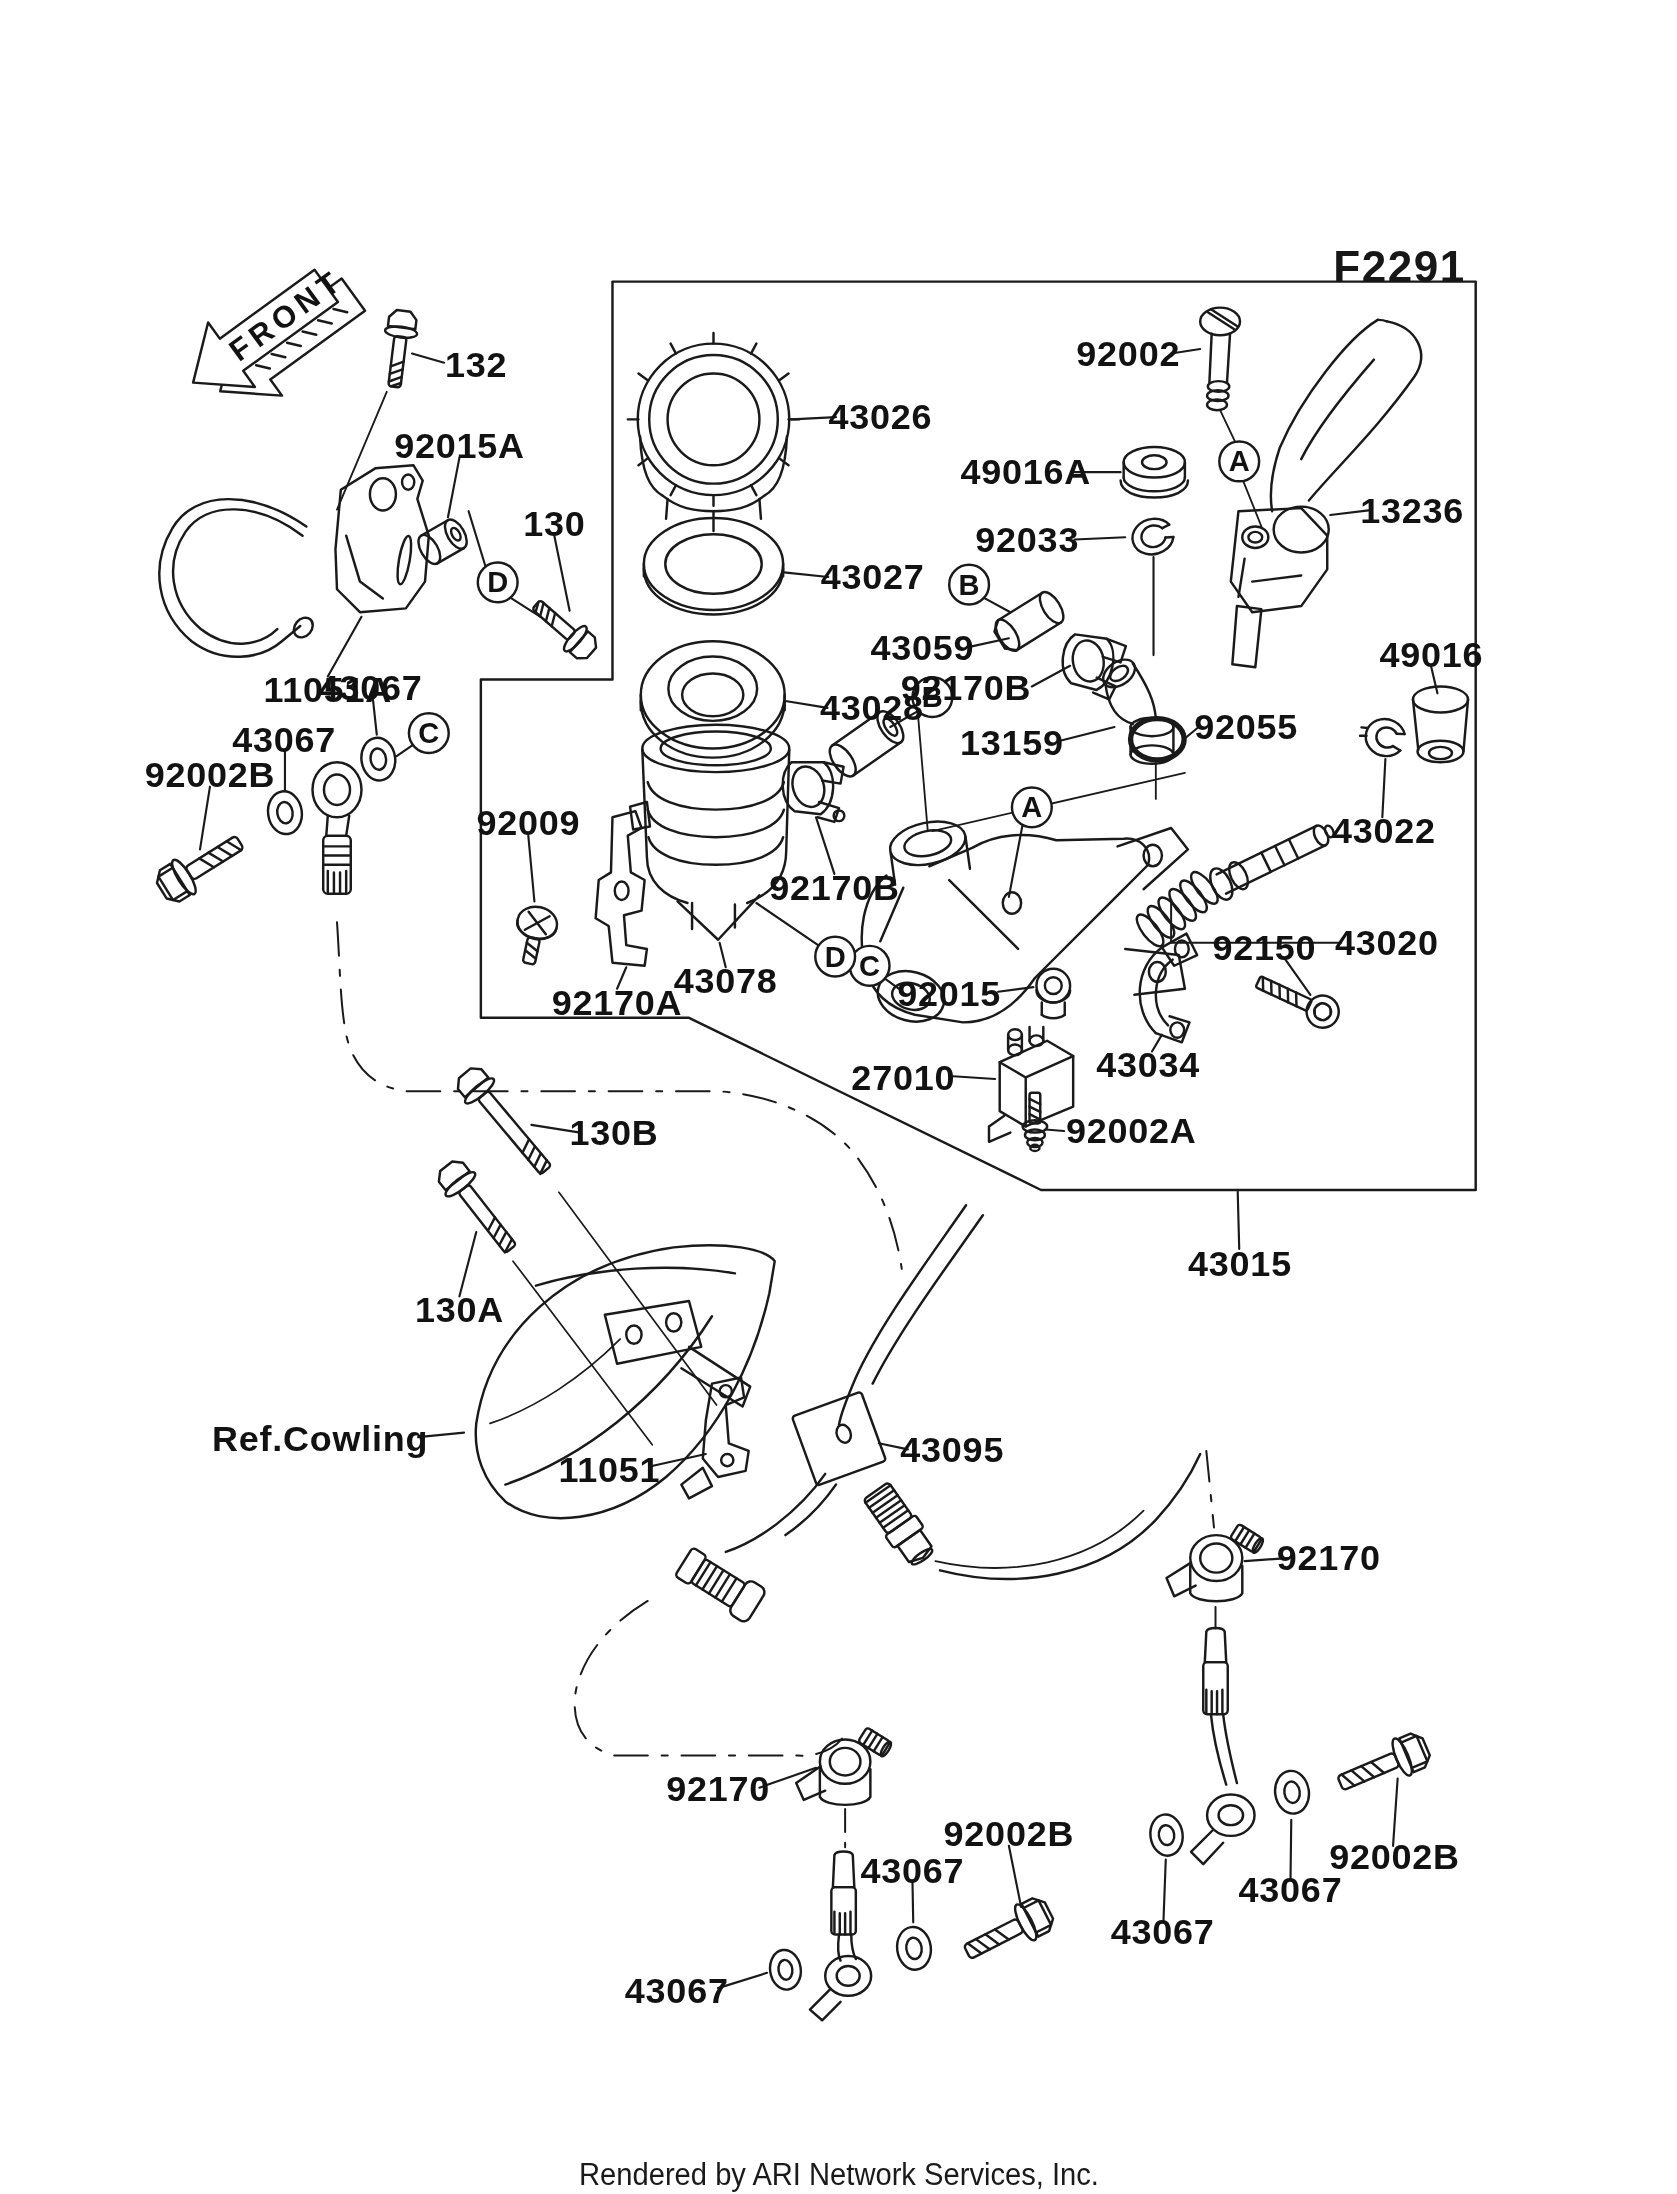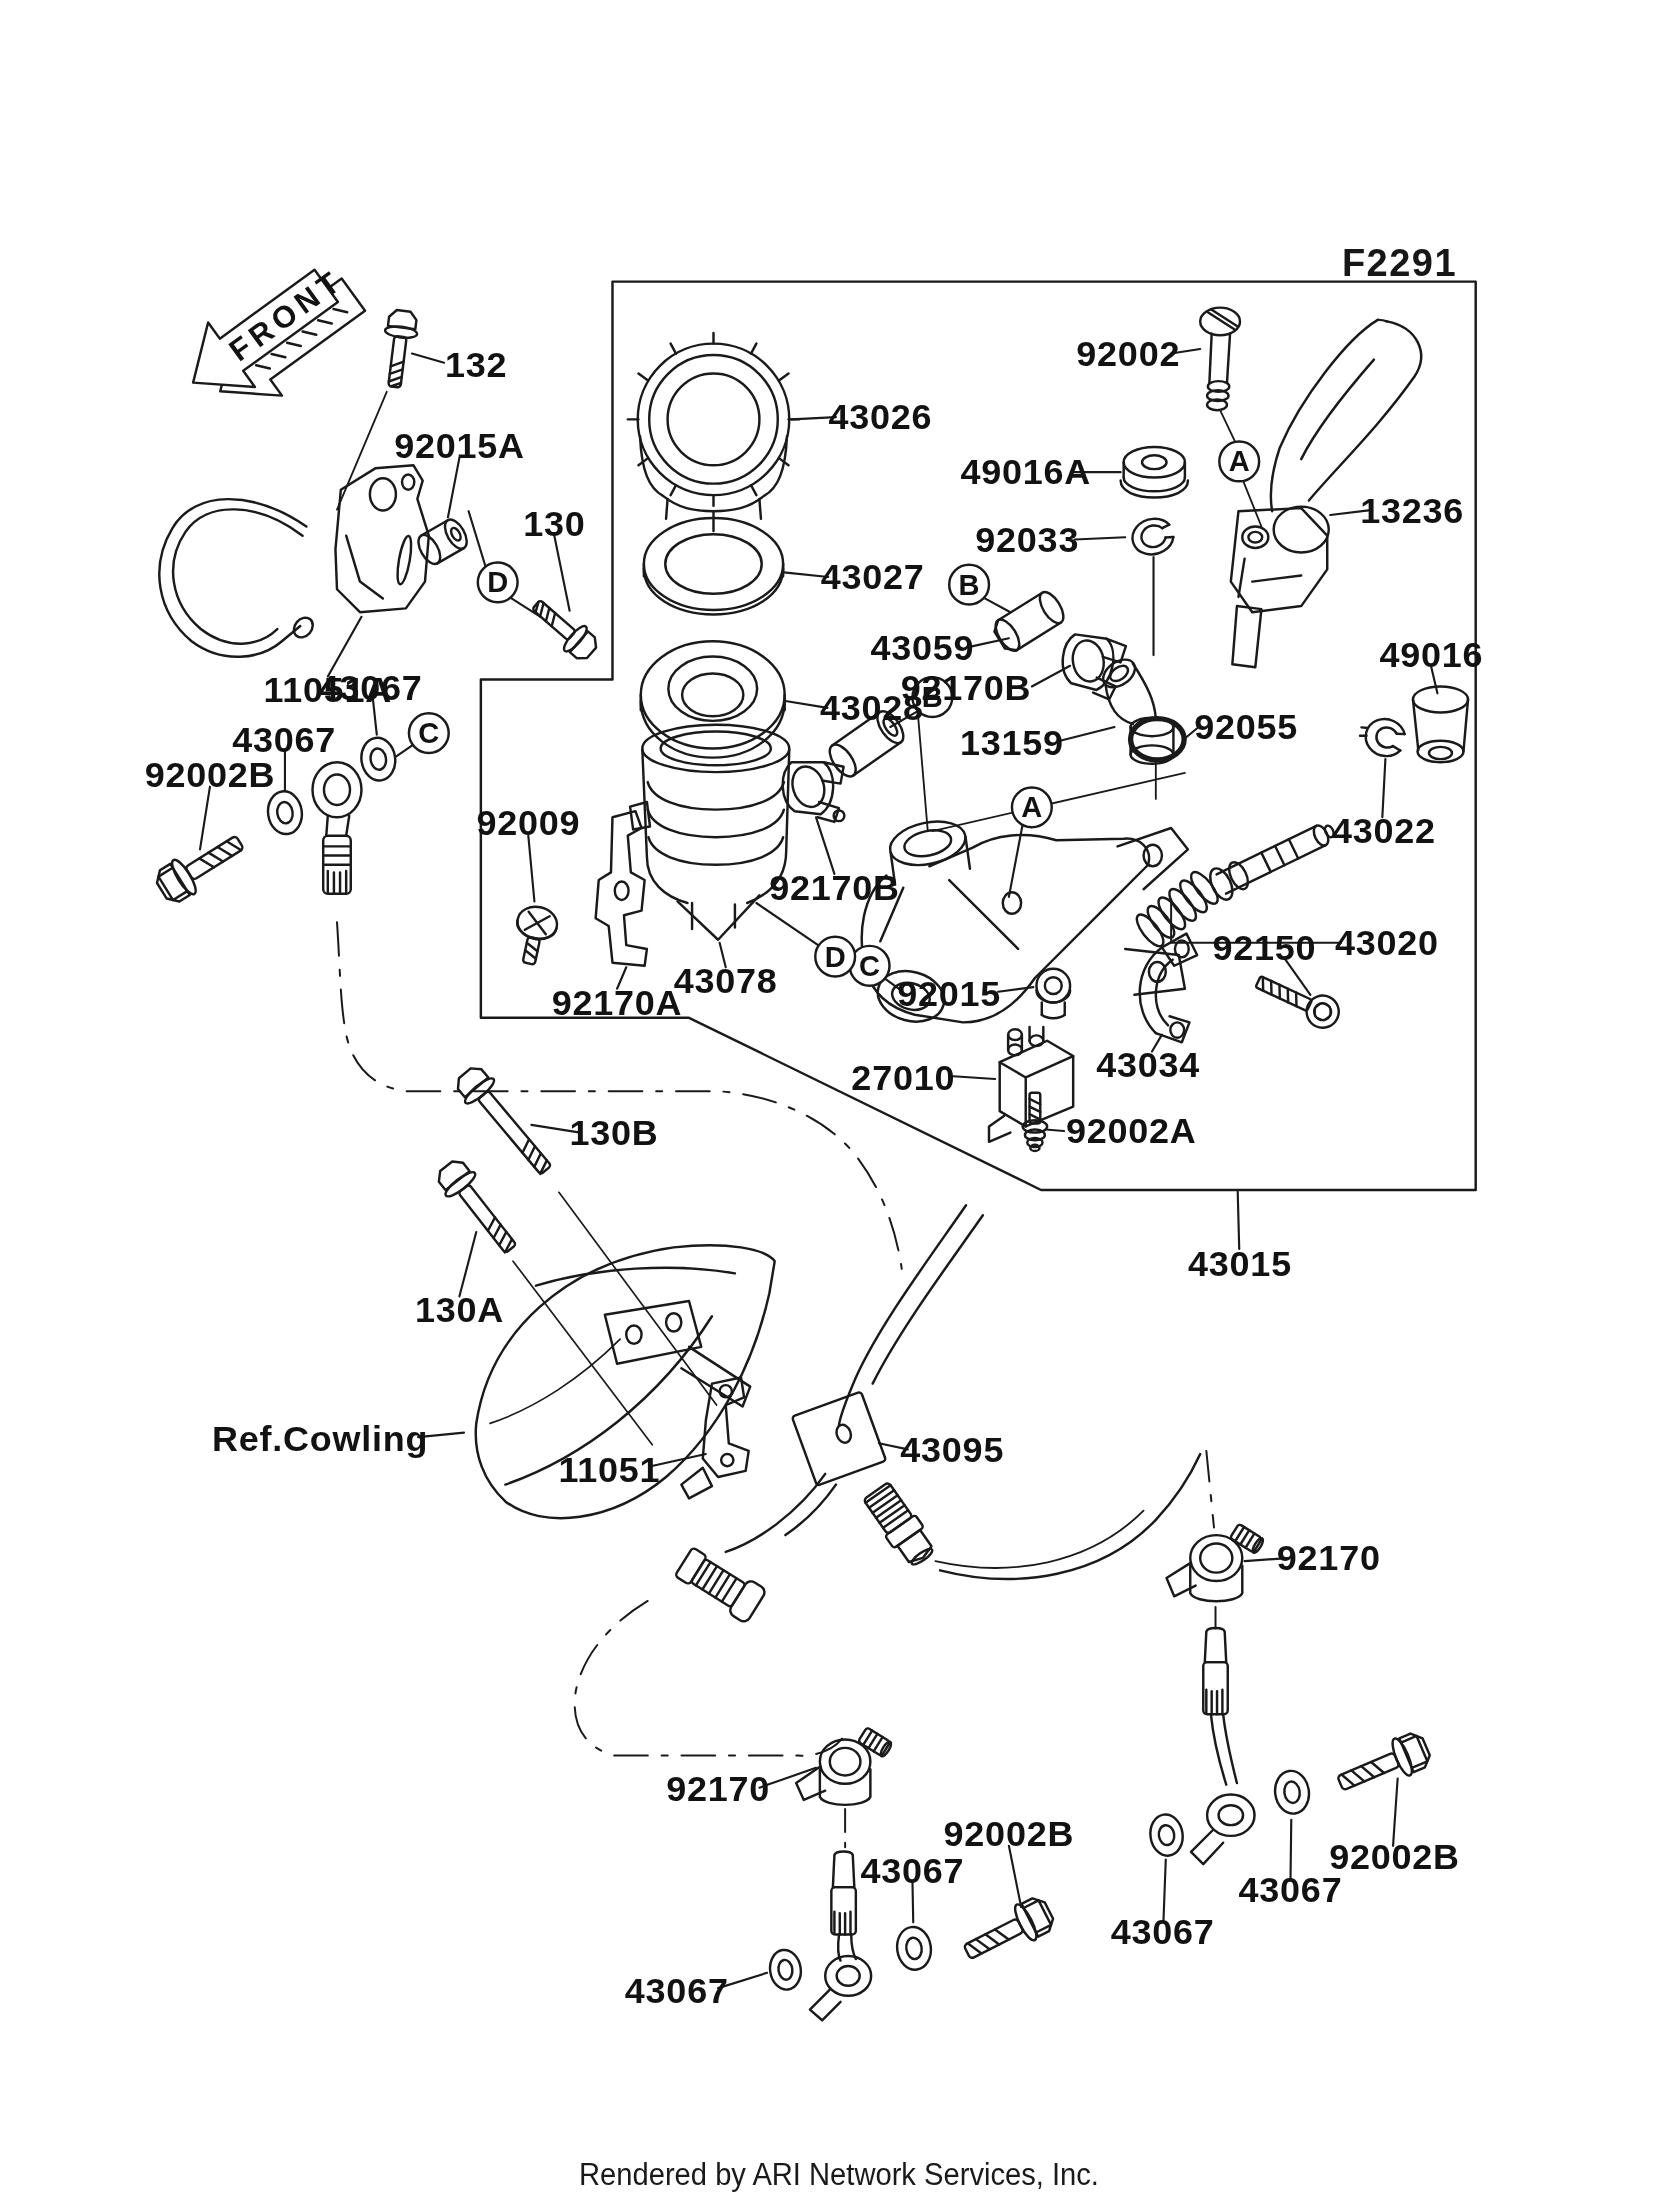--- a/index.html
+++ b/index.html
@@ -3,21 +3,21 @@
 <meta charset="utf-8">
 <style>
   html,body{margin:0;padding:0;background:#ffffff;}
   #page{position:relative;width:1678px;height:2194px;background:#ffffff;overflow:hidden;
         font-family:"Liberation Sans",sans-serif;}
   svg{position:absolute;left:0;top:0;}
   .lbl{font-family:"Liberation Sans","DejaVu Sans",sans-serif;font-weight:bold;font-size:47px;
        letter-spacing:1px;fill:#121212;}
   .mk{font-family:"Liberation Sans","DejaVu Sans",sans-serif;font-weight:bold;font-size:38px;fill:#121212;}
   #figcode{position:absolute;left:1323px;top:242px;width:153px;text-align:center;
-           font-size:38px;font-weight:bold;color:#171717;letter-spacing:1.5px;}
+           font-size:44px;font-weight:bold;color:#171717;letter-spacing:1.5px;}
   #footer{position:absolute;left:0;top:2157px;width:1678px;text-align:center;
           font-size:31px;color:#1a1a1a;transform:scaleX(0.94);letter-spacing:0px;}
 </style>
 </head>
 <body>
 
 <div id="page">
 
 <svg width="1678" height="2194" viewBox="0 0 2192 2867">
   <g fill="none" stroke="#1a1a1a" stroke-width="3.2" stroke-linecap="round" stroke-linejoin="round">

